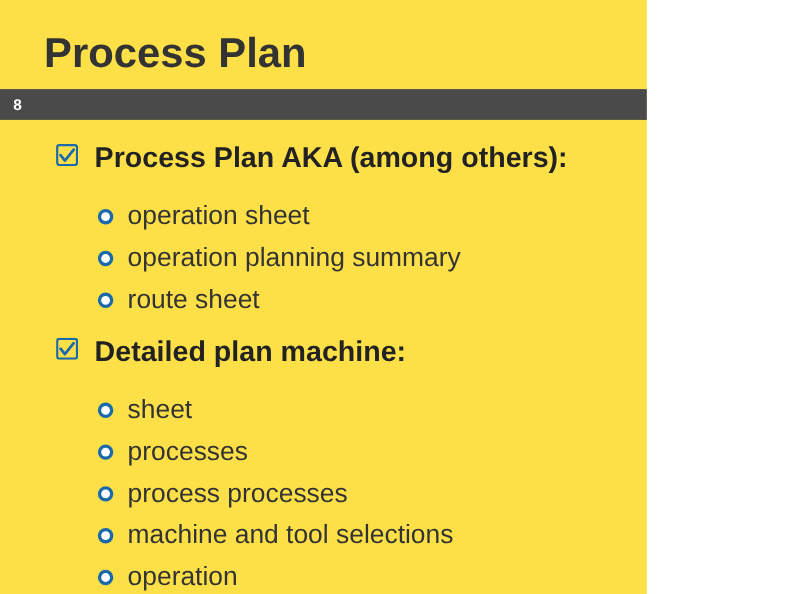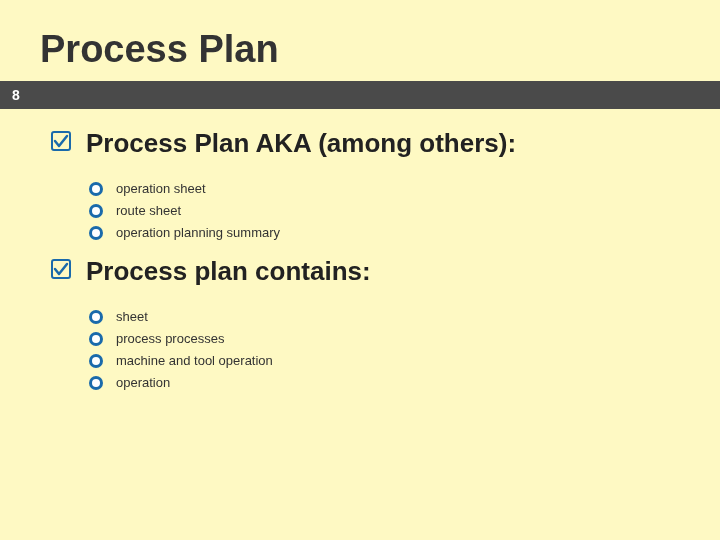--- a/index.html
+++ b/index.html
@@ -6,24 +6,24 @@
 
     body {
       width: 720px;
       height: 540px;
       background: #ffffff;
       font-family: Arial, sans-serif;
       overflow: hidden;
     }
 
     .slide {
-      width: 720px;
+      width: 588px;
       height: 540px;
       position: relative;
-      background: #fef9c3;
+      background: #fde047;
     }
 
     .title-area {
       padding: 28px 40px 10px 40px;
       display: flex;
       align-items: center;
       justify-content: space-between;
     }
 
     .title-text {
@@ -101,21 +101,21 @@
       width: 20px;
       height: 20px;
       min-width: 20px;
       margin-right: 10px;
       display: flex;
       align-items: center;
       justify-content: center;
     }
 
     .sub-bullet-text {
-      font-size: 13px;
+      font-size: 24px;
       color: #333333;
       line-height: 1.5;
     }
 
     .section-group {
       margin-bottom: 12px;
     }
   </style>
 </head>
 <body>
@@ -153,71 +153,80 @@
           </div>
           <span class="sub-bullet-text">operation sheet</span>
         </div>
         <div class="sub-bullet">
           <div class="bullet-dot">
             <svg width="16" height="16" viewBox="0 0 16 16" xmlns="http://www.w3.org/2000/svg">
               <circle cx="8" cy="8" r="7" fill="#1a6aab"></circle>
               <circle cx="8" cy="8" r="4" fill="#ffffff"></circle>
             </svg>
           </div>
+          <span class="sub-bullet-text">operation planning summary</span>
+        </div>
+        <div class="sub-bullet">
+          <div class="bullet-dot">
+            <svg width="16" height="16" viewBox="0 0 16 16" xmlns="http://www.w3.org/2000/svg">
+              <circle cx="8" cy="8" r="7" fill="#1a6aab"></circle>
+              <circle cx="8" cy="8" r="4" fill="#ffffff"></circle>
+            </svg>
+          </div>
           <span class="sub-bullet-text">route sheet</span>
-        </div>
-        <div class="sub-bullet">
-          <div class="bullet-dot">
-            <svg width="16" height="16" viewBox="0 0 16 16" xmlns="http://www.w3.org/2000/svg">
-              <circle cx="8" cy="8" r="7" fill="#1a6aab"></circle>
-              <circle cx="8" cy="8" r="4" fill="#ffffff"></circle>
-            </svg>
-          </div>
-          <span class="sub-bullet-text">operation planning summary</span>
         </div>
       </div>
     </div>
 
     <div class="section-group">
       <div class="main-bullet">
         <div class="checkbox-icon">
           <svg class="checkbox-svg" viewBox="0 0 20 20" xmlns="http://www.w3.org/2000/svg">
             <rect x="1" y="1" width="18" height="18" rx="2" fill="none" stroke="#1a6aab" stroke-width="2"></rect>
             <polyline points="4,10 8,15 16,5" fill="none" stroke="#1a6aab" stroke-width="2.5" stroke-linecap="round" stroke-linejoin="round"></polyline>
           </svg>
         </div>
-        <span class="main-bullet-text">Process plan contains:</span>
+        <span class="main-bullet-text">Detailed plan machine:</span>
       </div>
       <div class="sub-bullets">
         <div class="sub-bullet">
           <div class="bullet-dot">
             <svg width="16" height="16" viewBox="0 0 16 16" xmlns="http://www.w3.org/2000/svg">
               <circle cx="8" cy="8" r="7" fill="#1a6aab"></circle>
               <circle cx="8" cy="8" r="4" fill="#ffffff"></circle>
             </svg>
           </div>
           <span class="sub-bullet-text">sheet</span>
         </div>
         <div class="sub-bullet">
           <div class="bullet-dot">
             <svg width="16" height="16" viewBox="0 0 16 16" xmlns="http://www.w3.org/2000/svg">
               <circle cx="8" cy="8" r="7" fill="#1a6aab"></circle>
               <circle cx="8" cy="8" r="4" fill="#ffffff"></circle>
             </svg>
           </div>
+          <span class="sub-bullet-text">processes</span>
+        </div>
+        <div class="sub-bullet">
+          <div class="bullet-dot">
+            <svg width="16" height="16" viewBox="0 0 16 16" xmlns="http://www.w3.org/2000/svg">
+              <circle cx="8" cy="8" r="7" fill="#1a6aab"></circle>
+              <circle cx="8" cy="8" r="4" fill="#ffffff"></circle>
+            </svg>
+          </div>
           <span class="sub-bullet-text">process processes</span>
         </div>
         <div class="sub-bullet">
           <div class="bullet-dot">
             <svg width="16" height="16" viewBox="0 0 16 16" xmlns="http://www.w3.org/2000/svg">
               <circle cx="8" cy="8" r="7" fill="#1a6aab"></circle>
               <circle cx="8" cy="8" r="4" fill="#ffffff"></circle>
             </svg>
           </div>
-          <span class="sub-bullet-text">machine and tool operation</span>
+          <span class="sub-bullet-text">machine and tool selections</span>
         </div>
         <div class="sub-bullet">
           <div class="bullet-dot">
             <svg width="16" height="16" viewBox="0 0 16 16" xmlns="http://www.w3.org/2000/svg">
               <circle cx="8" cy="8" r="7" fill="#1a6aab"></circle>
               <circle cx="8" cy="8" r="4" fill="#ffffff"></circle>
             </svg>
           </div>
           <span class="sub-bullet-text">operation</span>
         </div>

